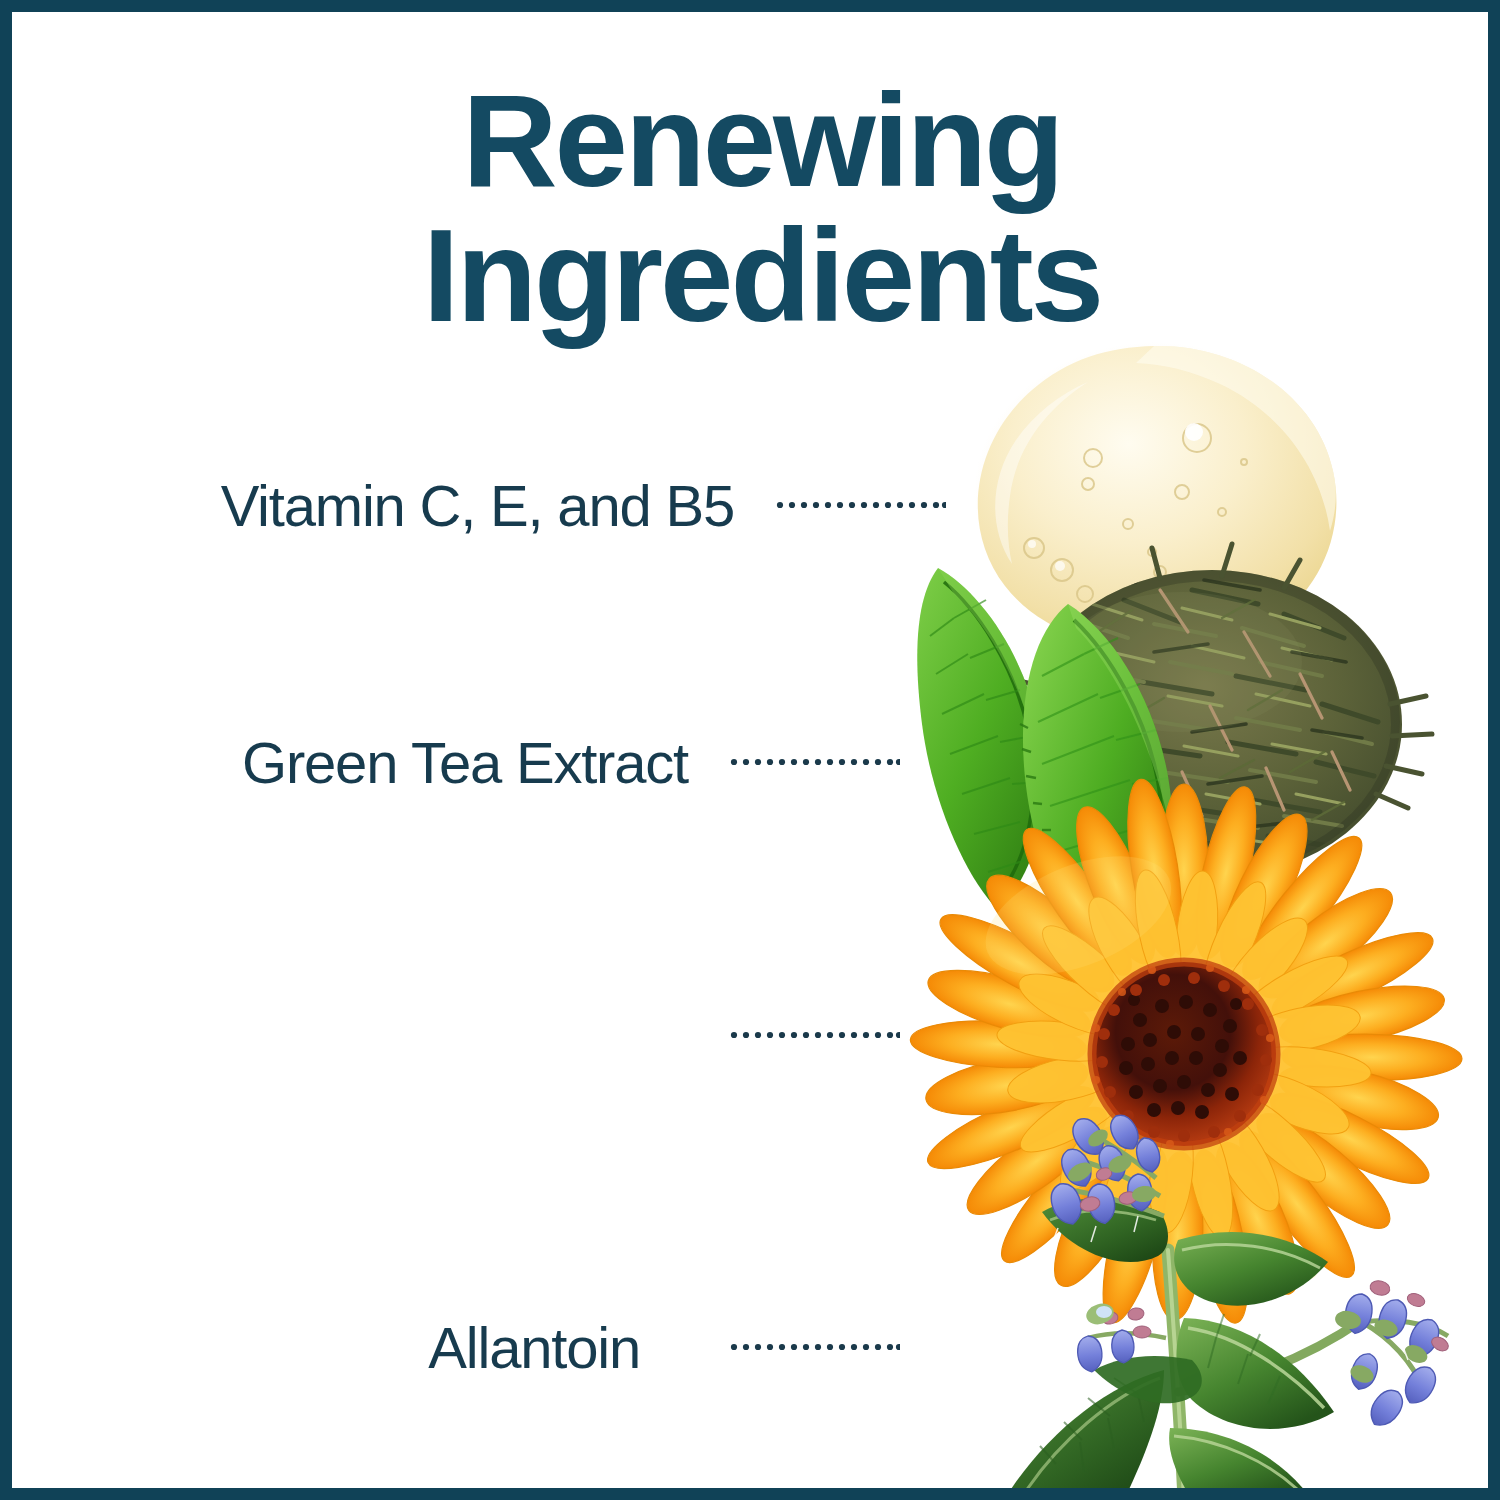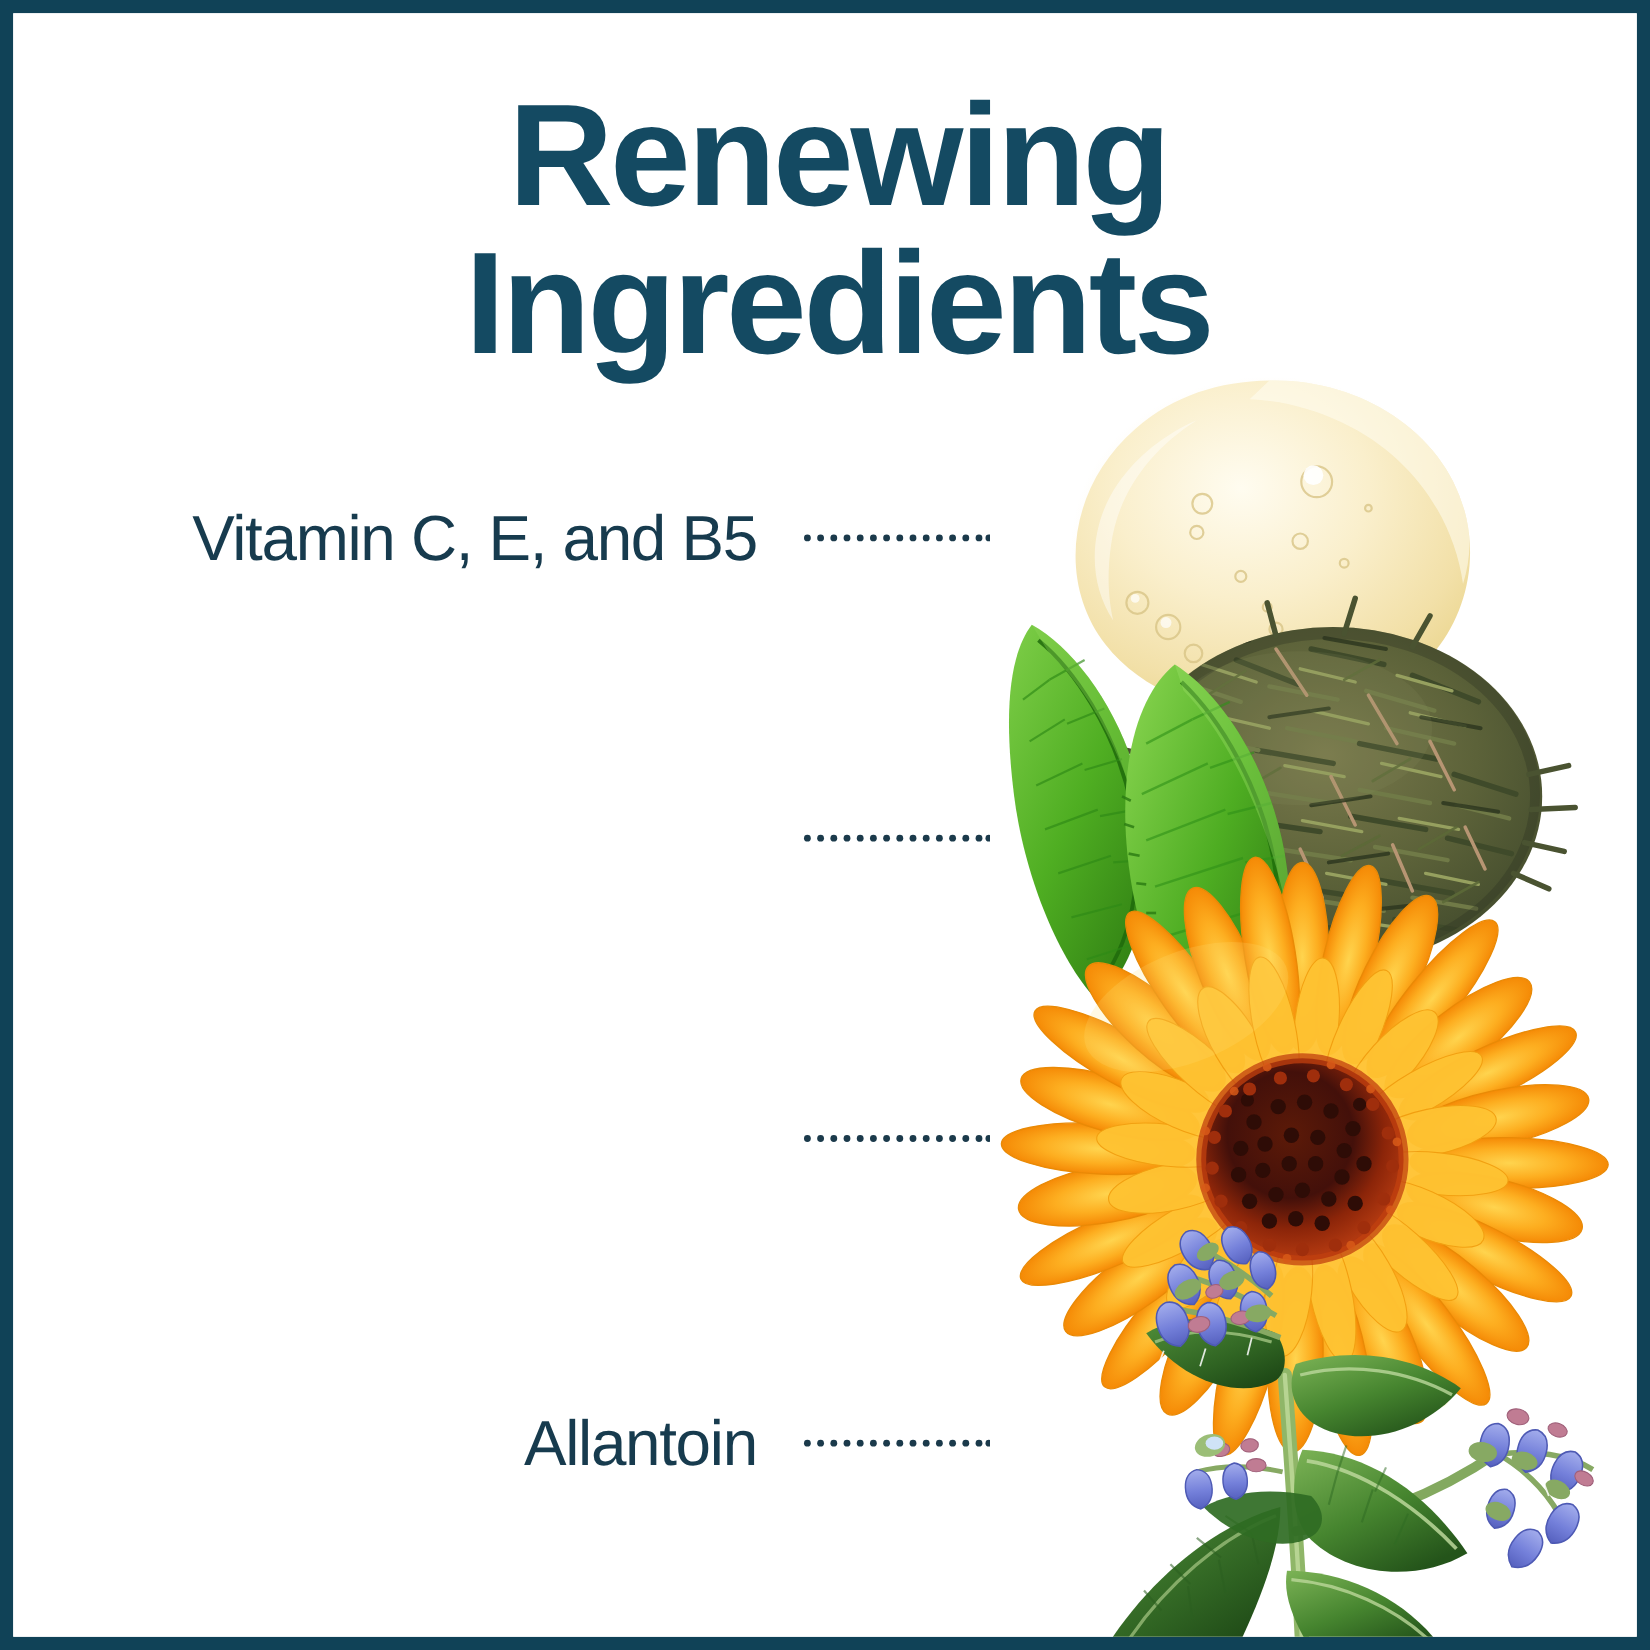--- a/index.html
+++ b/index.html
@@ -95,21 +95,21 @@
 <div id="page">
   <div id="canvas">
 
     <div id="title-block">
       <span class="title-line">Renewing</span>
       <span class="title-line">Ingredients</span>
     </div>
 
     <div id="ingredient-list">
 
-      <div class="ingredient-row" style="top:32px;">
+      <div class="ingredient-row" style="top:48px;margin-left:46px;">
         <span class="ingredient-label">Vitamin C, E, and B5</span>
         <span class="leader">
           <svg width="170" height="8" viewBox="0 0 170 8" xmlns="http://www.w3.org/2000/svg">
             <g fill="#1B3A4B">
               <circle cx="4" cy="4" r="3.1"></circle>
                 <circle cx="16" cy="4" r="3.1"></circle>
                 <circle cx="28" cy="4" r="3.1"></circle>
               <circle cx="40" cy="4" r="3.1"></circle>
                 <circle cx="52" cy="4" r="3.1"></circle>
                 <circle cx="64" cy="4" r="3.1"></circle>
@@ -121,20 +121,21 @@
                 <circle cx="136" cy="4" r="3.1"></circle>
               <circle cx="148" cy="4" r="3.1"></circle>
                 <circle cx="160" cy="4" r="3.1"></circle>
                 <circle cx="169" cy="4" r="3.1"></circle>
             </g>
           </svg>
         </span>
       </div>
 
       <div class="ingredient-row" style="top:305px;">
+        <span class="ingredient-label">Green Tea Extract</span>
         <span class="leader">
           <svg width="170" height="8" viewBox="0 0 170 8" xmlns="http://www.w3.org/2000/svg">
             <g fill="#1B3A4B">
               <circle cx="4" cy="4" r="3.1"></circle>
                 <circle cx="16" cy="4" r="3.1"></circle>
                 <circle cx="28" cy="4" r="3.1"></circle>
               <circle cx="40" cy="4" r="3.1"></circle>
                 <circle cx="52" cy="4" r="3.1"></circle>
                 <circle cx="64" cy="4" r="3.1"></circle>
               <circle cx="76" cy="4" r="3.1"></circle>
@@ -168,21 +169,21 @@
                 <circle cx="124" cy="4" r="3.1"></circle>
                 <circle cx="136" cy="4" r="3.1"></circle>
               <circle cx="148" cy="4" r="3.1"></circle>
                 <circle cx="160" cy="4" r="3.1"></circle>
                 <circle cx="169" cy="4" r="3.1"></circle>
             </g>
           </svg>
         </span>
       </div>
 
-      <div class="ingredient-row" style="top:855px;">
+      <div class="ingredient-row" style="top:890px;gap:48px;">
         <span class="ingredient-label">Allantoin</span>
         <span class="leader">
           <svg width="170" height="8" viewBox="0 0 170 8" xmlns="http://www.w3.org/2000/svg">
             <g fill="#1B3A4B">
               <circle cx="4" cy="4" r="3.1"></circle>
                 <circle cx="16" cy="4" r="3.1"></circle>
                 <circle cx="28" cy="4" r="3.1"></circle>
               <circle cx="40" cy="4" r="3.1"></circle>
                 <circle cx="52" cy="4" r="3.1"></circle>
                 <circle cx="64" cy="4" r="3.1"></circle>

